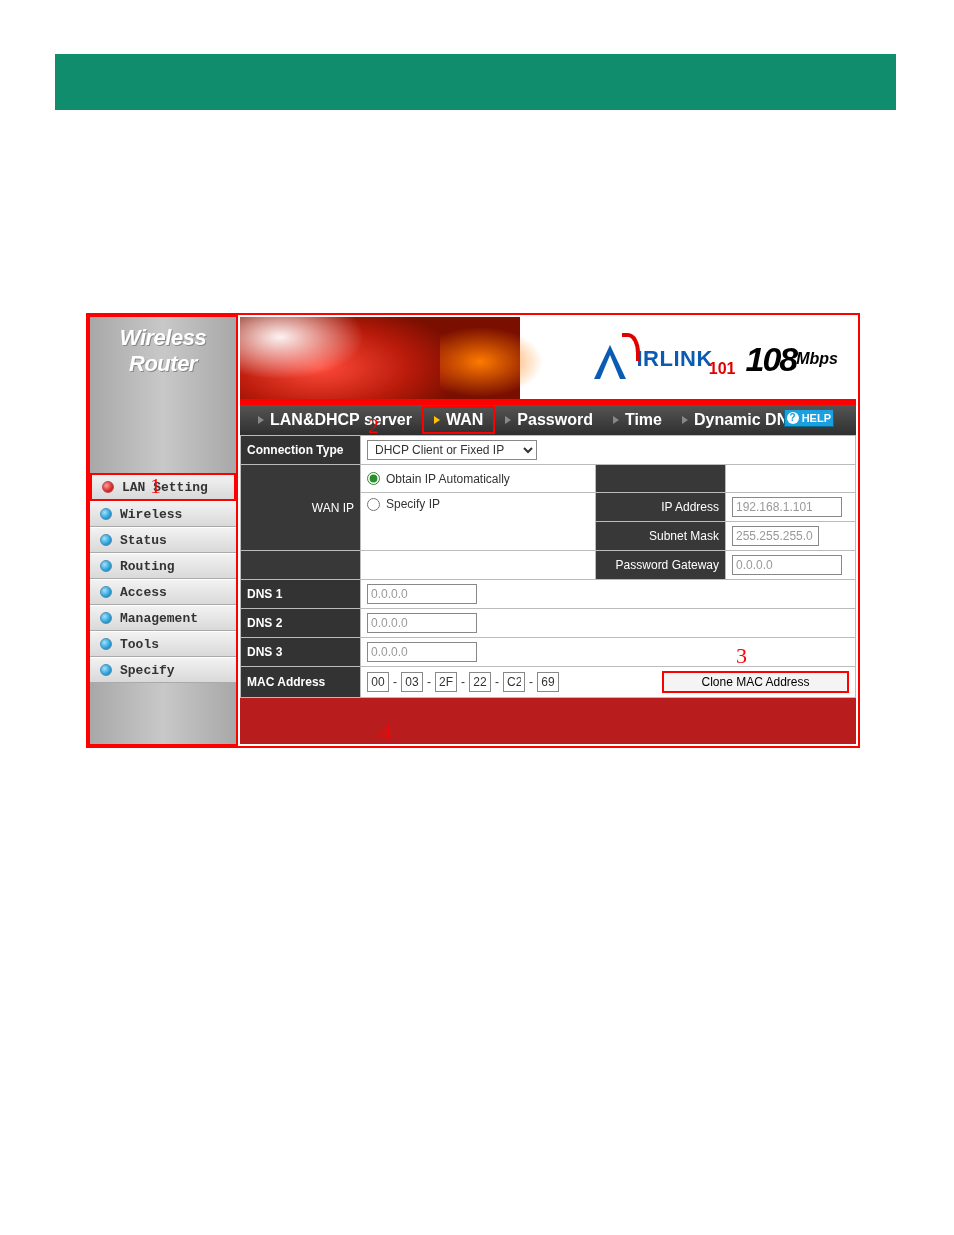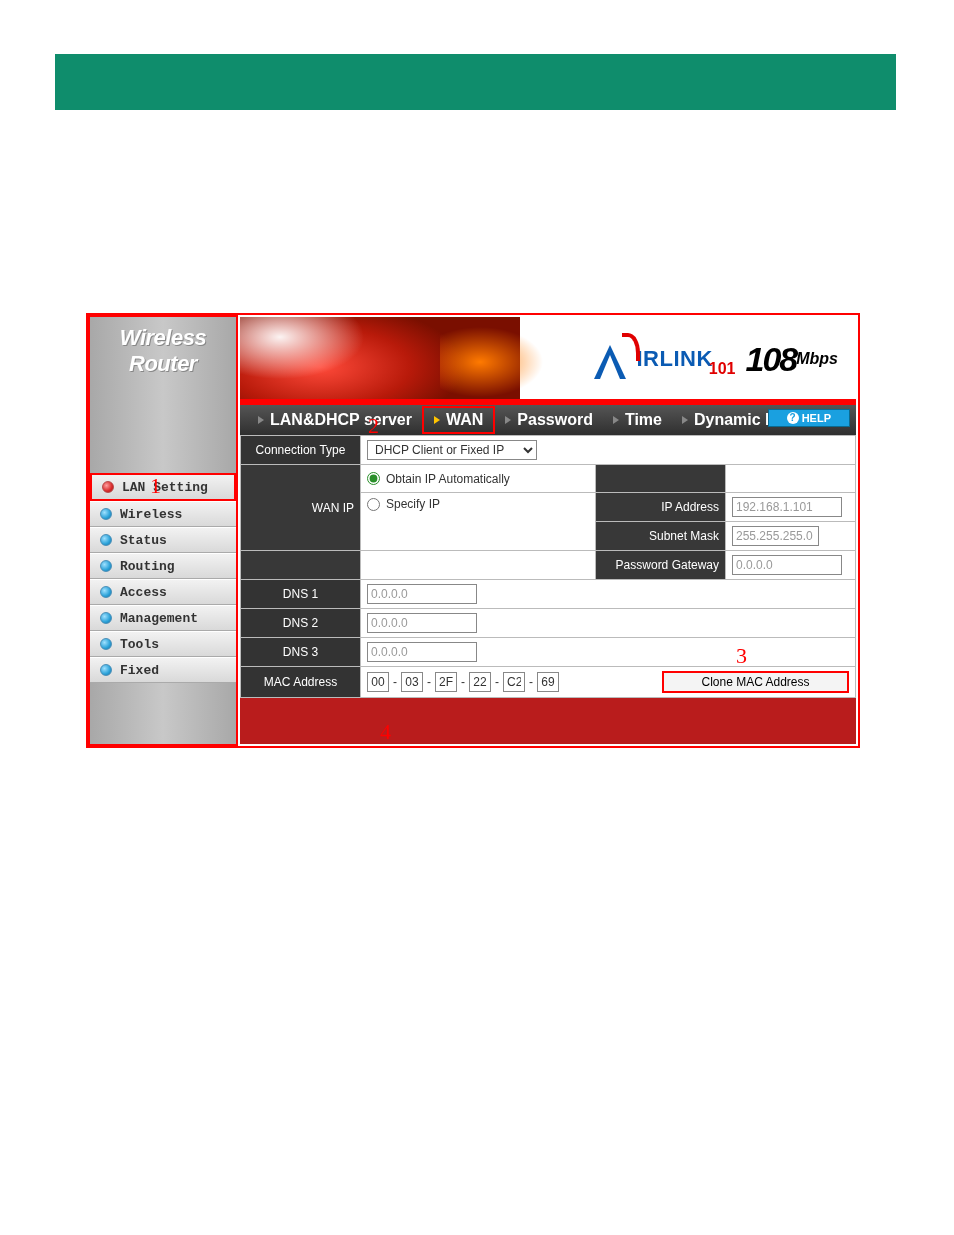--- a/index.html
+++ b/index.html
@@ -31,25 +31,25 @@
   .logo-text { font-family: "Arial Black", Arial, sans-serif; font-weight: 900; }
   .logo-irlink { font-size: 22px; color: #0b5bb3; letter-spacing: 0.5px; }
   .logo-101 { color: #e00000; font-size: 16px; position: relative; top: 10px; left: -4px; font-weight: 900; }
   .logo-108 { font-size: 34px; font-style: italic; color: #000; margin-left: 6px; letter-spacing: -2px; }
   .logo-mbps { font-size: 16px; font-style: italic; color: #000; }
   .tabbar { height: 30px; background: linear-gradient(#555,#2f2f2f); display: flex; align-items: center; padding: 0 8px; position: relative; }
   .tab { display: flex; align-items: center; color: #fff; font-size: 16px; font-weight: bold; padding: 0 10px; height: 30px; cursor: pointer; }
   .tab .arrow { width:0; height:0; border-top:4px solid transparent; border-bottom:4px solid transparent; border-left:6px solid #888; margin-right: 6px; }
   .tab.active { border: 2px solid red; height: 28px; }
   .tab.active .arrow { border-left-color: #ffc400; }
-  .help-btn { position: absolute; right: 6px; top: 4px; background: #1aa0e0; color: #fff; font-size: 11px; font-weight: bold; padding: 2px 18px; border: 1px solid #0a6a90; display: flex; align-items: center; cursor: pointer; }
+  .help-btn { position: absolute; right: 22px; top: 4px; background: #1aa0e0; color: #fff; font-size: 11px; font-weight: bold; padding: 2px 2px; border: 1px solid #0a6a90; display: flex; align-items: center; cursor: pointer; }
   .help-btn::before { content:"?"; display:inline-block; width:12px; height:12px; border-radius:50%; background:#fff; color:#1aa0e0; font-size:10px; text-align:center; line-height:12px; margin-right:3px; }
   table.form { width: 100%; border-collapse: collapse; border: 1px solid #bbb; background:#fff; }
   table.form td { border: 1px solid #bbb; padding: 4px 6px; font-size: 12px; vertical-align: middle; height: 28px; }
-  td.lbl { background: #333; color: #fff; text-align: center; width: 120px; }
+  td.lbl { background: #333; color: #fff; text-align: left; width: 120px; font-weight: bold; }
   td.lbl-dk { background: #383838; color: #fff; text-align: right; width: 120px; }
   td.lbl-sub { background: #383838; color: #fff; text-align: right; width: 120px; }
   .radio-row { display: flex; align-items: center; gap: 6px; color: #333; }
   .radio-row input[type=radio] { accent-color: #2a8f2a; }
   input.txt, select.sel { font-size: 12px; padding: 1px 3px; border: 1px solid #888; background: #fff; color: #333; height: 20px; }
   input.txt.dis { color: #999; background: #fff; }
   input.mac { width: 22px; text-align: center; }
   .sep { margin: 0 4px; color:#333; }
   button.btn { font-size: 12px; padding: 2px 10px; background: #f4f4f4; border: 1px solid #888; cursor: pointer; }
   button.btn-wide { width: 187px; }
@@ -94,21 +94,21 @@
         <div class="menu-item">
           <span class="dot"></span>
           <span>Management</span>
         </div>
         <div class="menu-item">
           <span class="dot"></span>
           <span>Tools</span>
         </div>
         <div class="menu-item">
           <span class="dot"></span>
-          <span>Fixed</span>
+          <span>Specify</span>
         </div>
       </div>
     </div>
   </div>
 
   <div class="content">
 
     <div class="header-banner">
       <div class="banner-swoosh"></div>
       <div class="logo-area">

